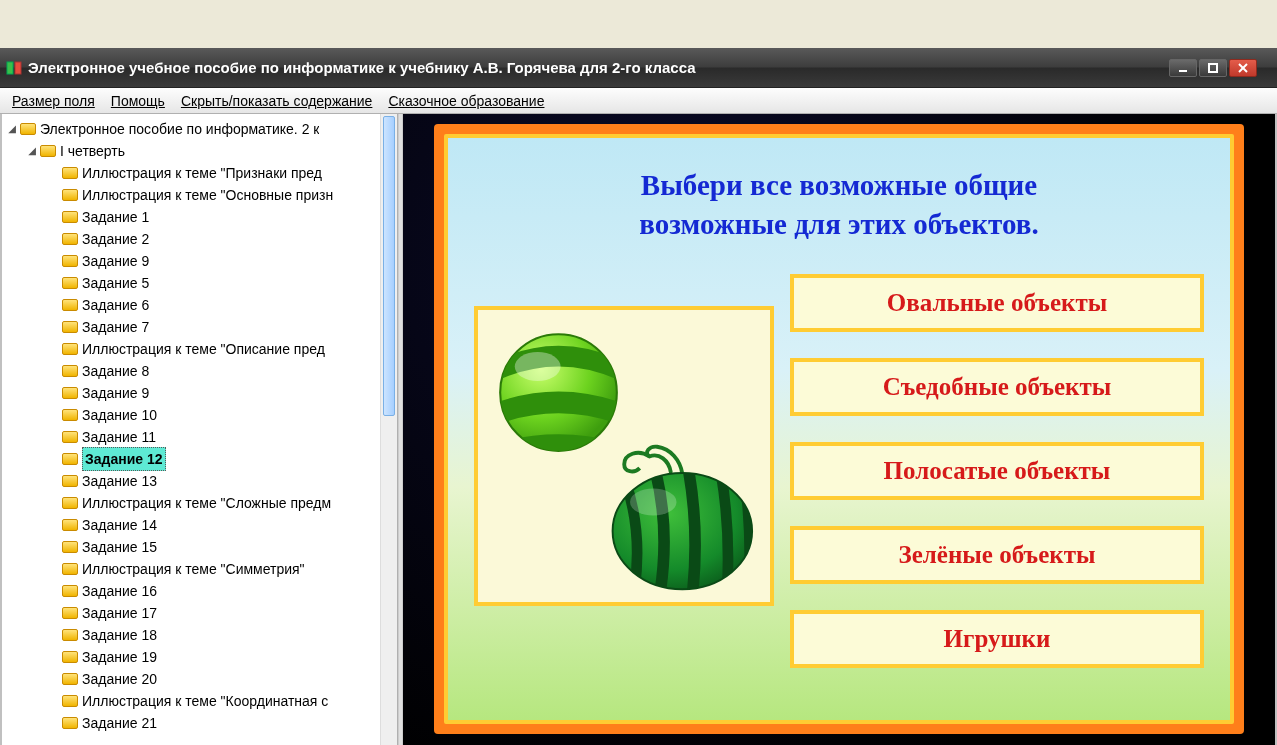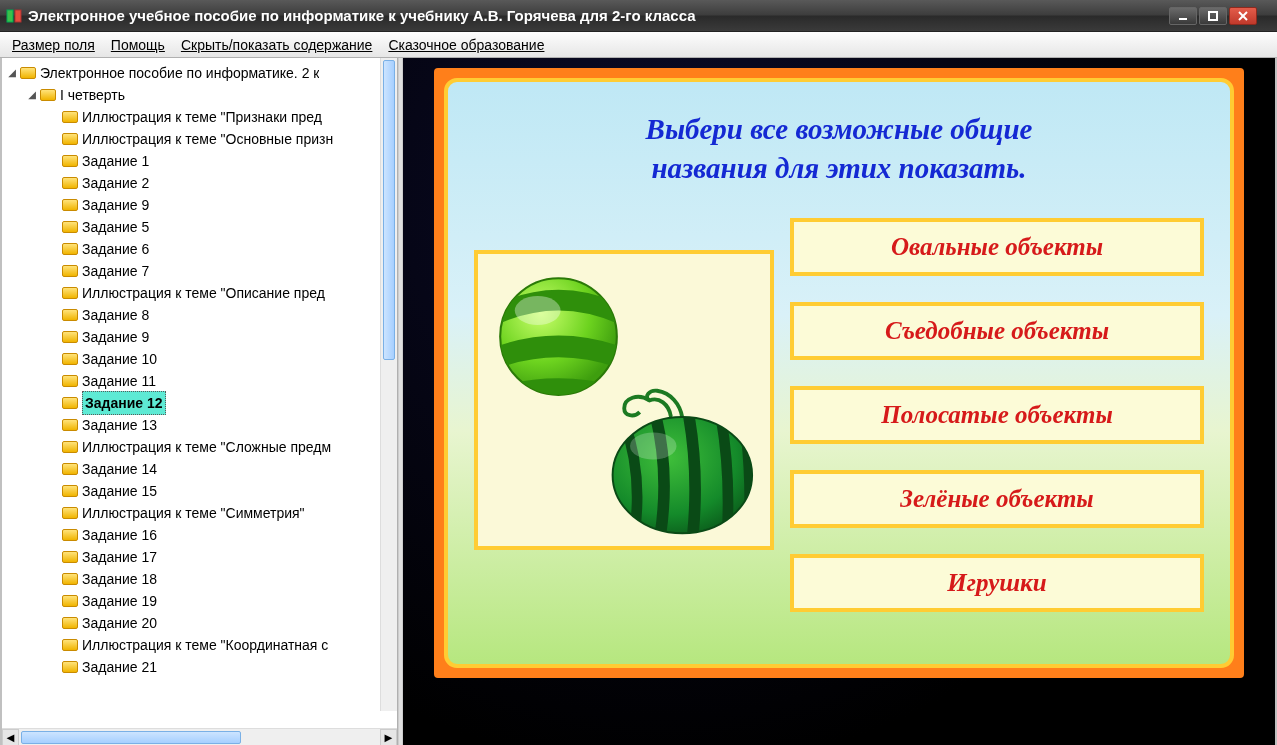--- a/index.html
+++ b/index.html
@@ -7,26 +7,27 @@
   font-family: "Segoe UI", Tahoma, sans-serif;
   font-size: 13px;
   background: #ECE9D8;
   overflow: hidden;
   width: 1277px;
   height: 745px;
 }
 
 
 .titlebar {
-  height: 32px;
+  height: 40px;
   background: linear-gradient(to bottom, #595959 0%, #3d3d3d 48%, #2a2a2a 52%, #3a3a3a 100%);
   display: flex;
   align-items: center;
   padding: 0 20px 0 6px;
   border-bottom: 1px solid #222;
+  margin-top: 48px;
 }
 .titlebar .app-icon {
   width: 16px; height: 16px; margin-right: 6px;
   display:inline-block;
 }
 .titlebar .title {
   color: #fff;
   font-weight: bold;
   font-size: 15px;
   flex: 1;
@@ -166,24 +167,23 @@
   position:relative; z-index:1;
   width: 810px;
   background: #ff7f1a;
   padding: 10px;
   border-radius: 4px;
 }
 .card-inner {
   border: 4px solid #ffcc33;
   background: linear-gradient(to bottom, #bfe8f5 0%, #d9f1f8 40%, #e8f5d0 60%, #b6e77f 100%);
   padding: 28px 26px 28px 26px;
-  border-radius:13px;
+  border-radius:2px;
   position:relative;
   min-height: 590px;
-  font-style: italic;
 }
 .prompt {
   text-align:center;
   color:#1429d3;
   font-family: Georgia, "Times New Roman", serif;
   font-weight:bold;
   font-size: 29px;
   line-height: 1.35;
   margin-bottom: 30px;
 }
@@ -426,21 +426,21 @@
     </div>
   </div>
 
   <div class="splitter"></div>
 
   <div class="content">
     <div class="card">
       <div class="card-inner">
         <div class="prompt">
           <span>Выбери все возможные общие</span><br>
-          <span>названия для этих показать.</span>
+          <span>возможные для этих объектов.</span>
         </div>
         <div class="activity-body">
           <div class="pic-frame">
 
             <svg class="ball" viewBox="0 0 120 120">
               <defs>
                 <radialGradient id="bg" cx="35%" cy="30%" r="70%">
                   <stop offset="0%" stop-color="#c9ff6b"></stop>
                   <stop offset="60%" stop-color="#6dd31f"></stop>
                   <stop offset="100%" stop-color="#3e9e0e"></stop>

